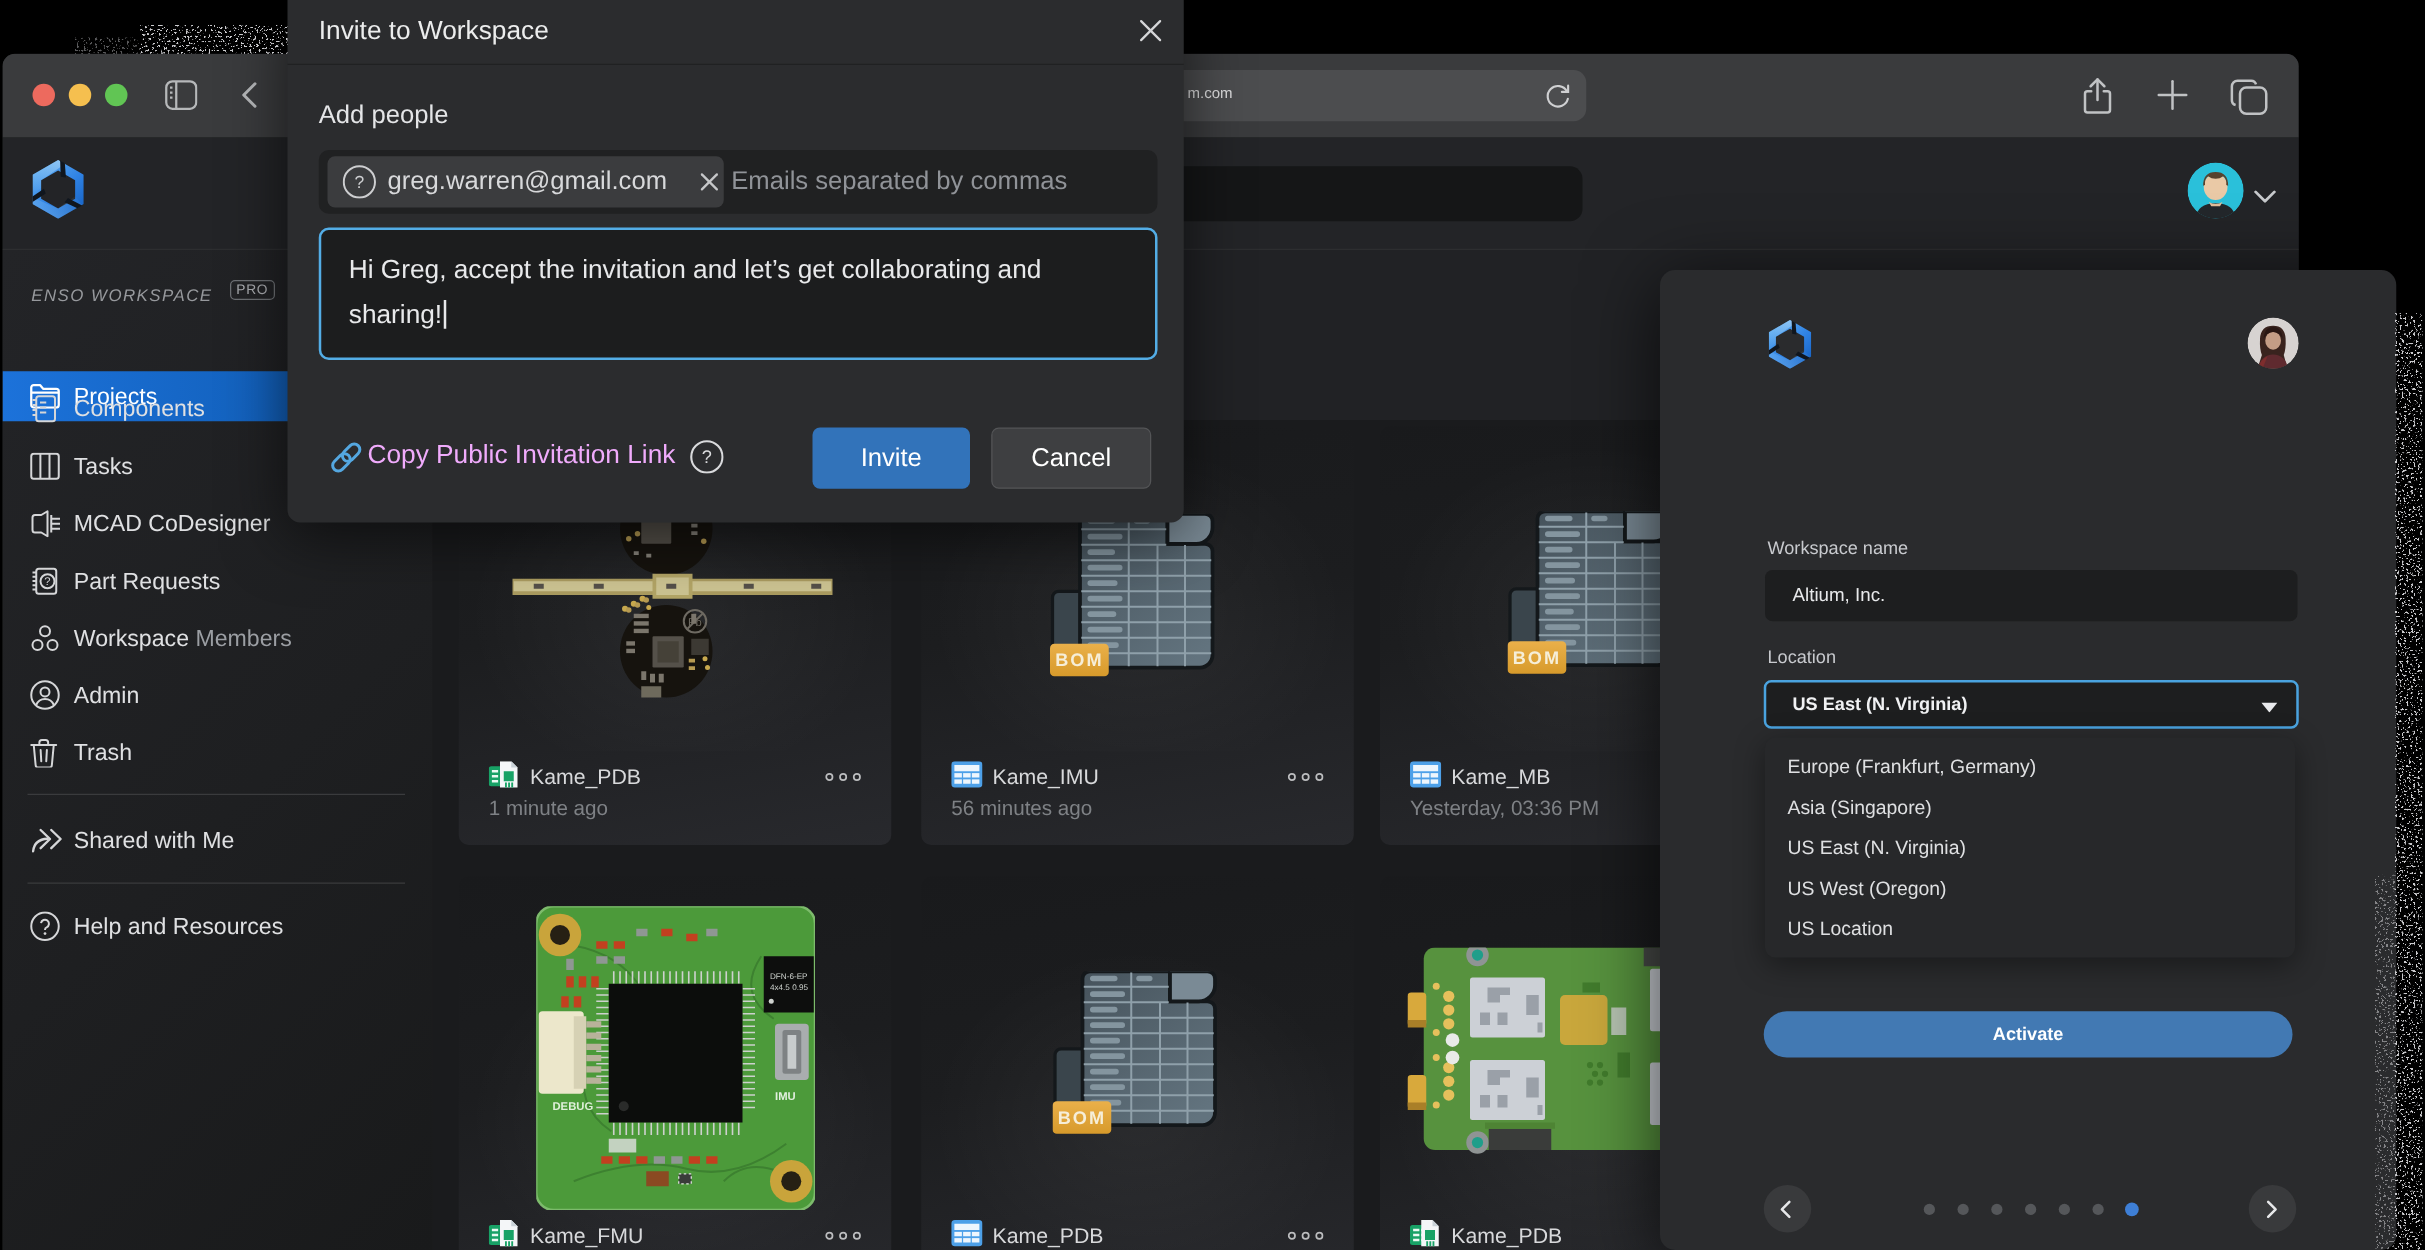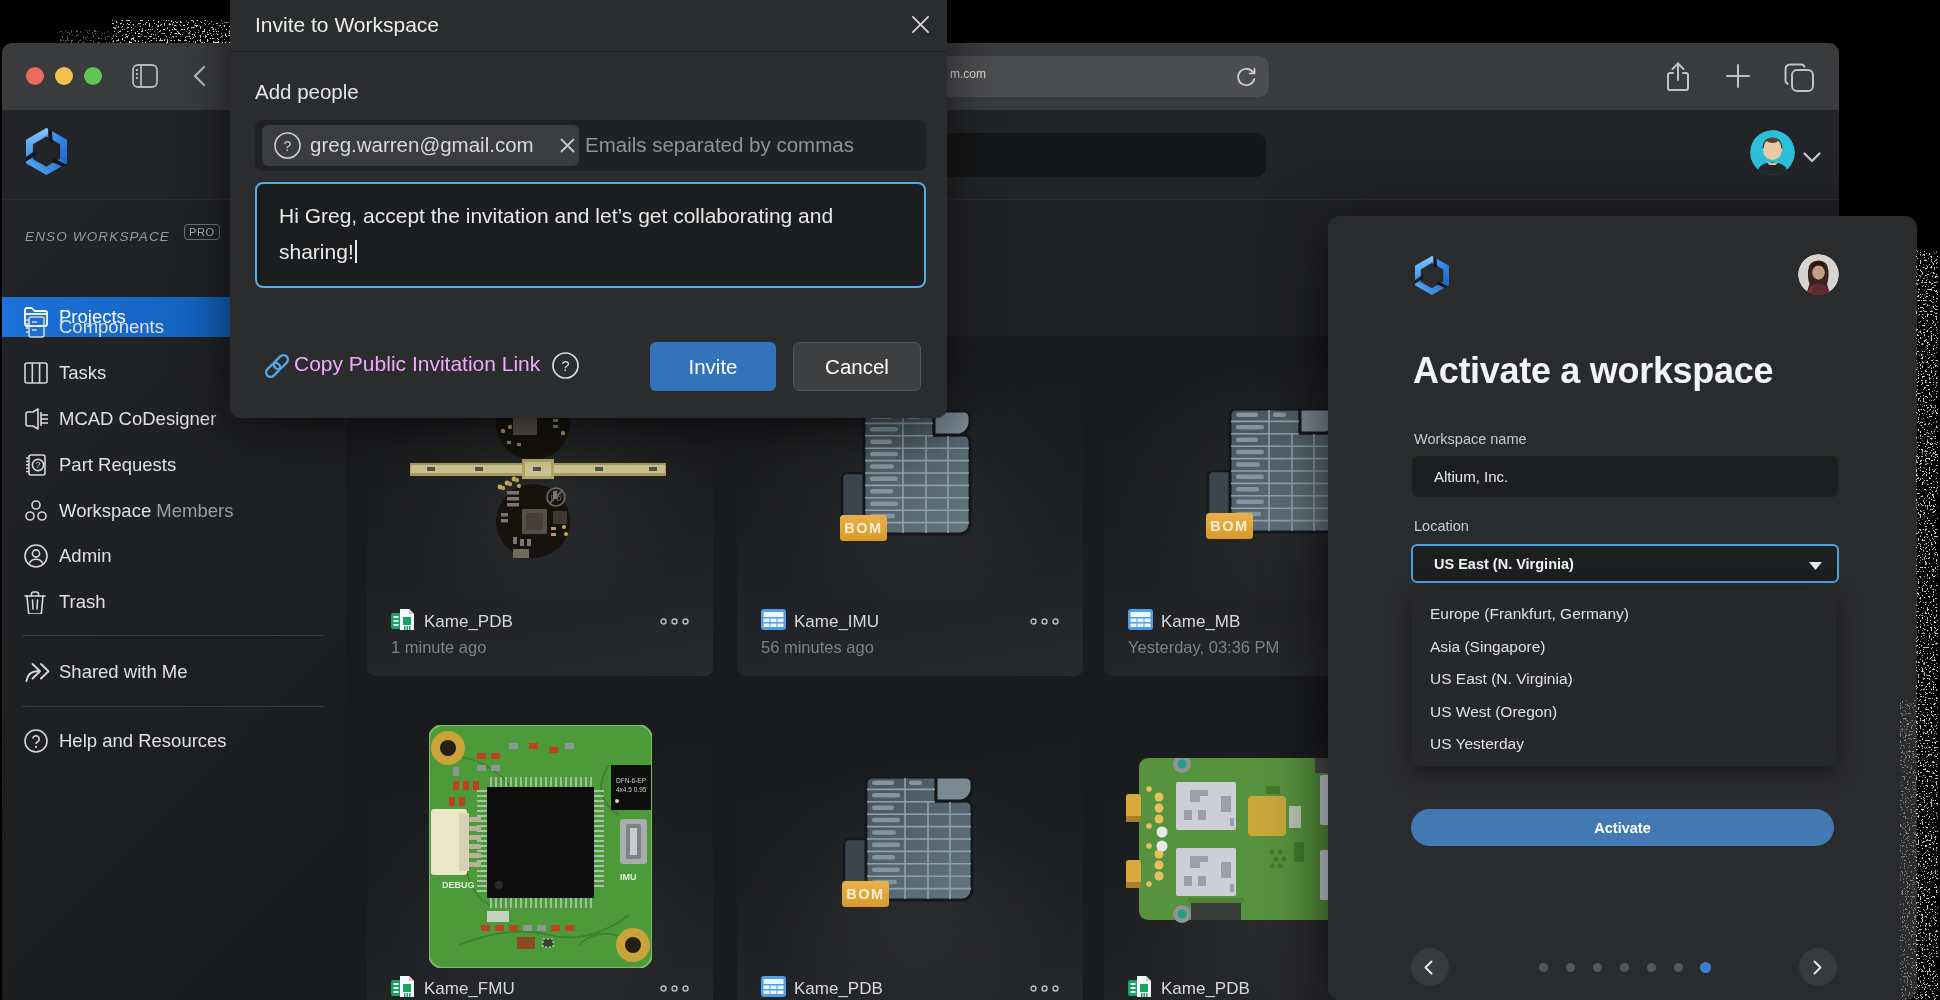--- a/index.html
+++ b/index.html
@@ -628,38 +628,37 @@
         </defs>
       <g clip-path="url(#avc)">
         <circle cx="20.5" cy="20.5" r="20.5" fill="#d7d3d1"></circle>
         <path d="M20.5 6.5 q9.5 0 10 10.5 q.4 8 -1.5 13 l3 11 h-24 l3.5 -11 q-1.9 -5 -1.5 -13 q.5 -10.5 10.5 -10.5 Z" fill="#39231e"></path>
         <ellipse cx="20.5" cy="18.5" rx="6.3" ry="7.2" fill="#c49d86"></ellipse>
         <path d="M20.5 7.5 q7 0 7.6 9.5 q-2.6 -5.5 -7.6 -5.5 q-5 0 -7.6 5.5 q.6 -9.5 7.6 -9.5 Z" fill="#2a1714"></path>
         <path d="M9 41 a11.5 11.5 0 0 1 23 0 Z" fill="#5f2a2f"></path>
         <path d="M9 41 a11.5 11.5 0 0 1 7 -10 l-4 10 Z" fill="#7e2d2d"></path>
       </g>
     </svg>
-    <div id="ph1">Activate a workspace</div>
     <div class="plabel" style="top:215px;">Workspace name</div>
     <div id="pinput">
         <span>Altium, Inc.</span>
       </div>
     <div class="plabel" style="top:302px;">Location</div>
     <div id="pselect">
       <span>US East (N. Virginia)</span>
       <svg class="abs" style="left:396px; top:16px;" width="13" height="8" viewBox="0 0 13 8" fill="#e8e9eb">
           <path d="M0 0 h13 L6.5 8 Z"></path>
         </svg>
     </div>
     <div id="pdrop">
       <div class="ditem" style="top:15px;">Europe (Frankfurt, Germany)</div>
       <div class="ditem" style="top:47.5px;">Asia (Singapore)</div>
       <div class="ditem" style="top:80px;">US East (N. Virginia)</div>
       <div class="ditem" style="top:112.5px;">US West (Oregon)</div>
-      <div class="ditem" style="top:145px;">US Yesterday</div>
+      <div class="ditem" style="top:145px;">US Location</div>
     </div>
     <div id="pactivate">Activate</div>
     <div class="navcirc" style="left:83px;"></div>
     <svg class="abs" style="left:96px; top:744px;" width="9" height="15" viewBox="0 0 9 15" fill="none" stroke="#e6e7e9" stroke-width="2" stroke-linecap="round" stroke-linejoin="round">
         <polyline points="7.5,1.5 1.5,7.5 7.5,13.5"></polyline>
       </svg>
     <div class="navcirc" style="left:471px;"></div>
     <svg class="abs" style="left:485px; top:744px;" width="9" height="15" viewBox="0 0 9 15" fill="none" stroke="#e6e7e9" stroke-width="2" stroke-linecap="round" stroke-linejoin="round">
         <polyline points="1.5,1.5 7.5,7.5 1.5,13.5"></polyline>
       </svg>

